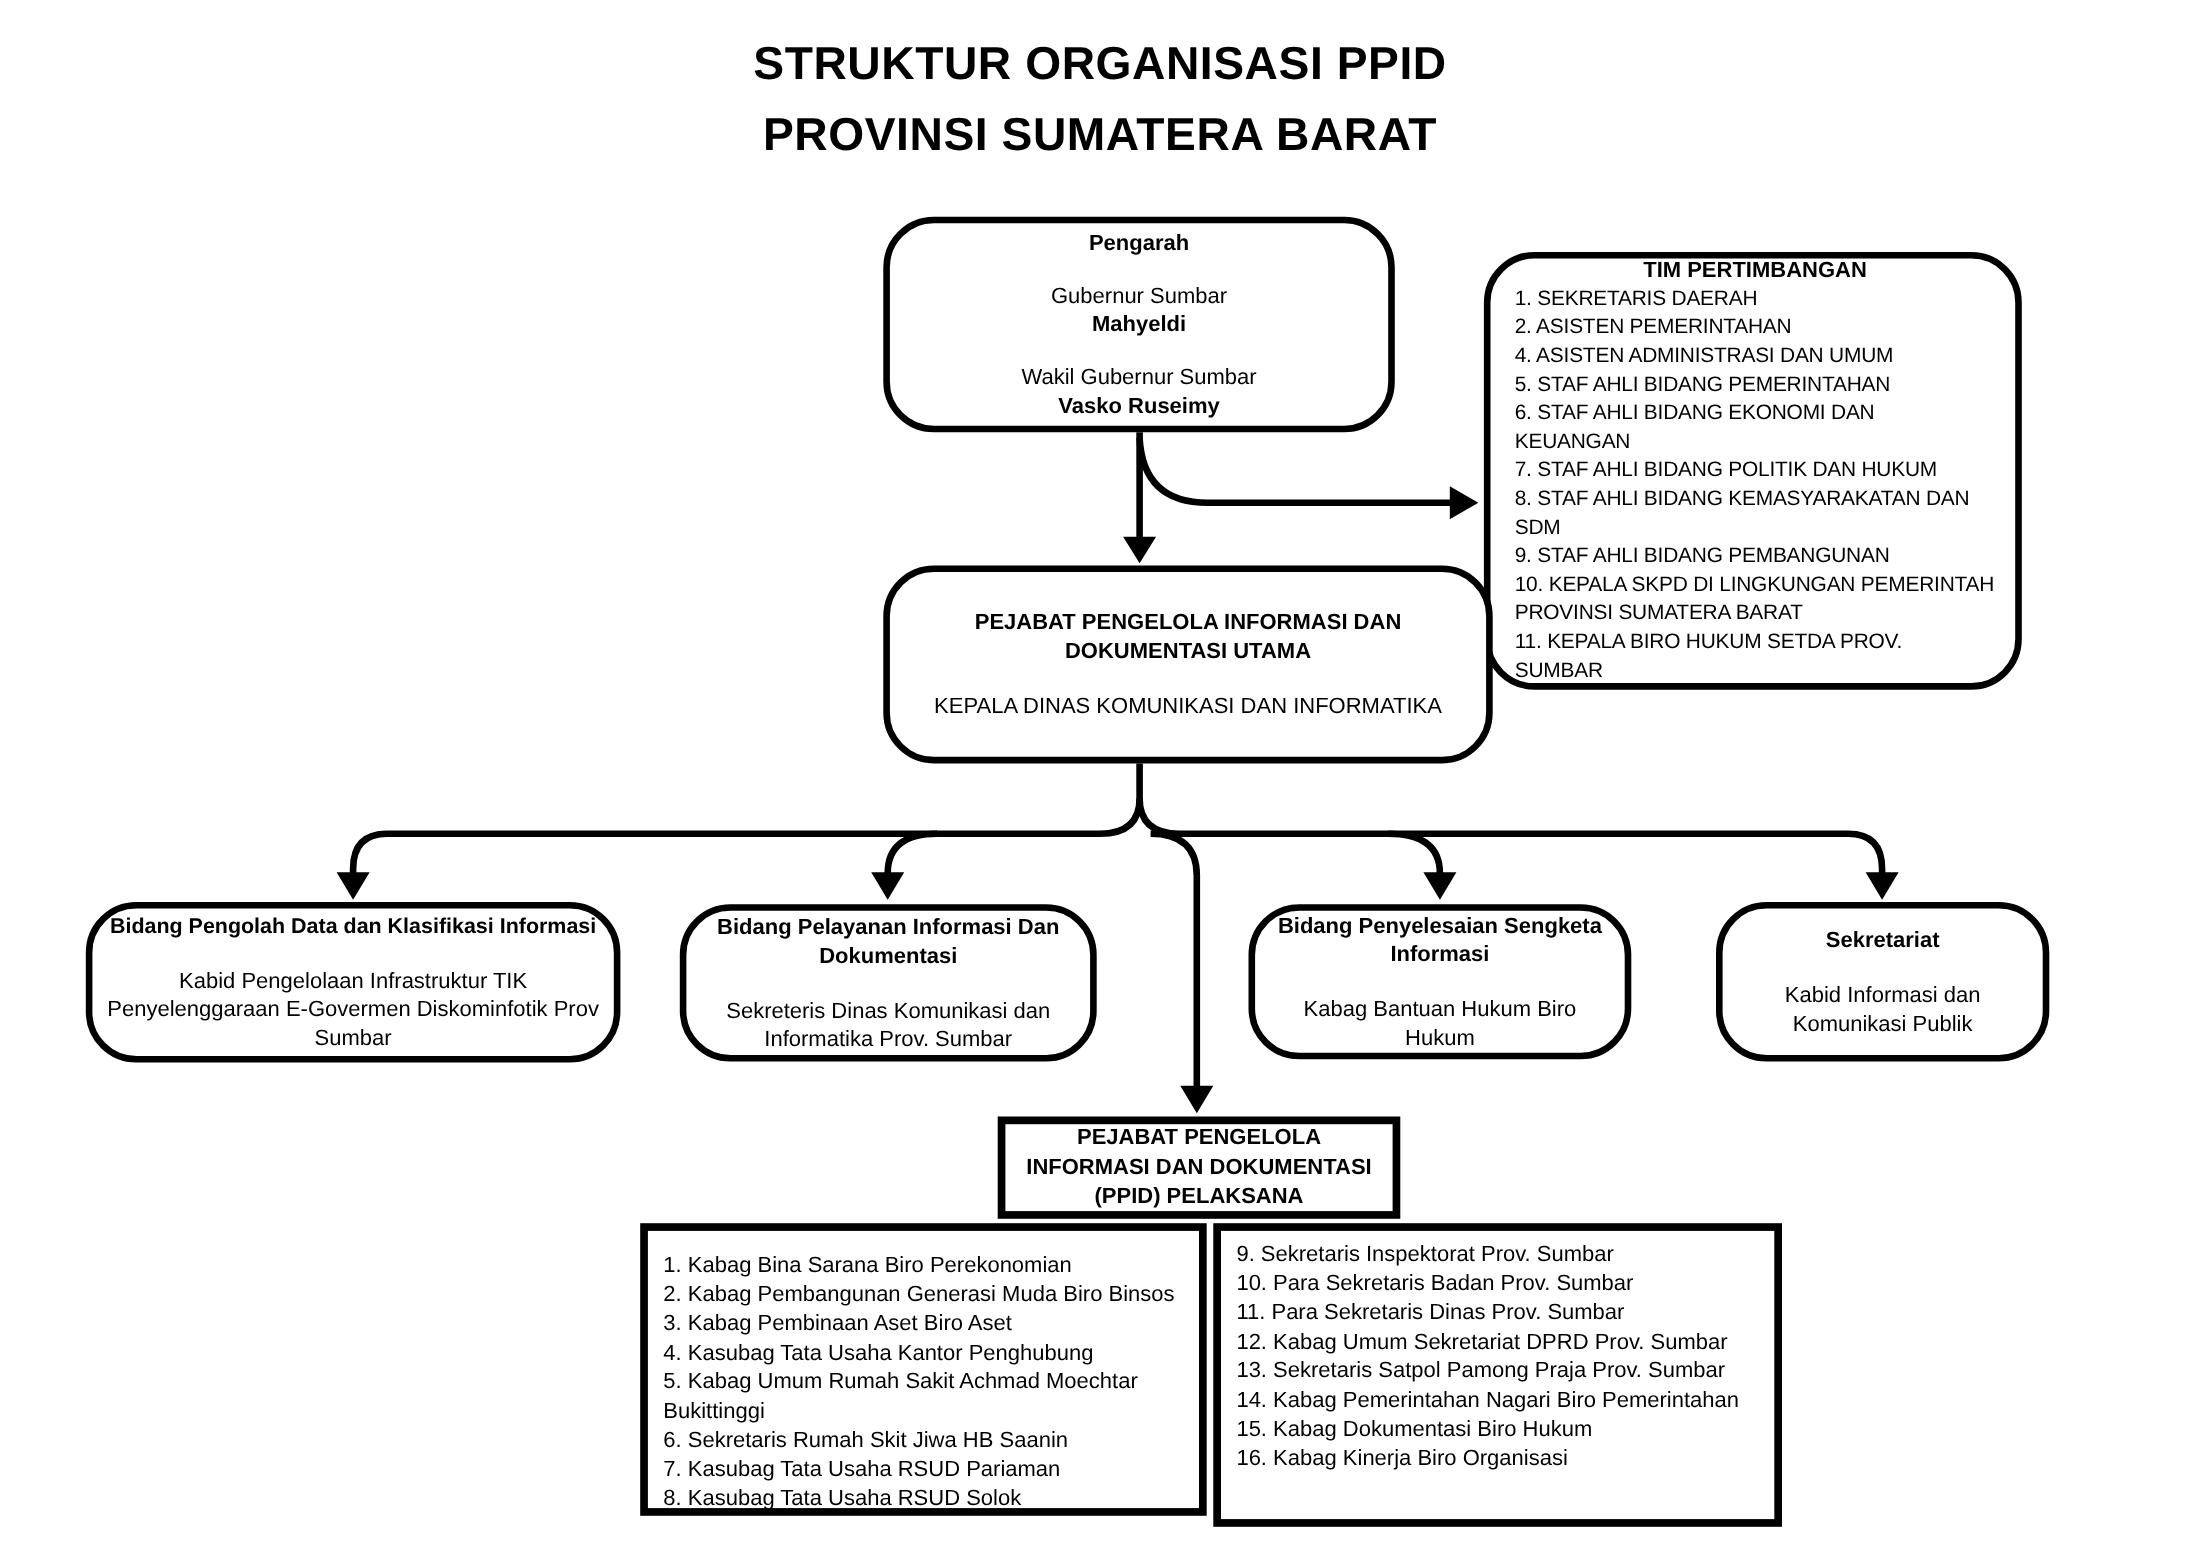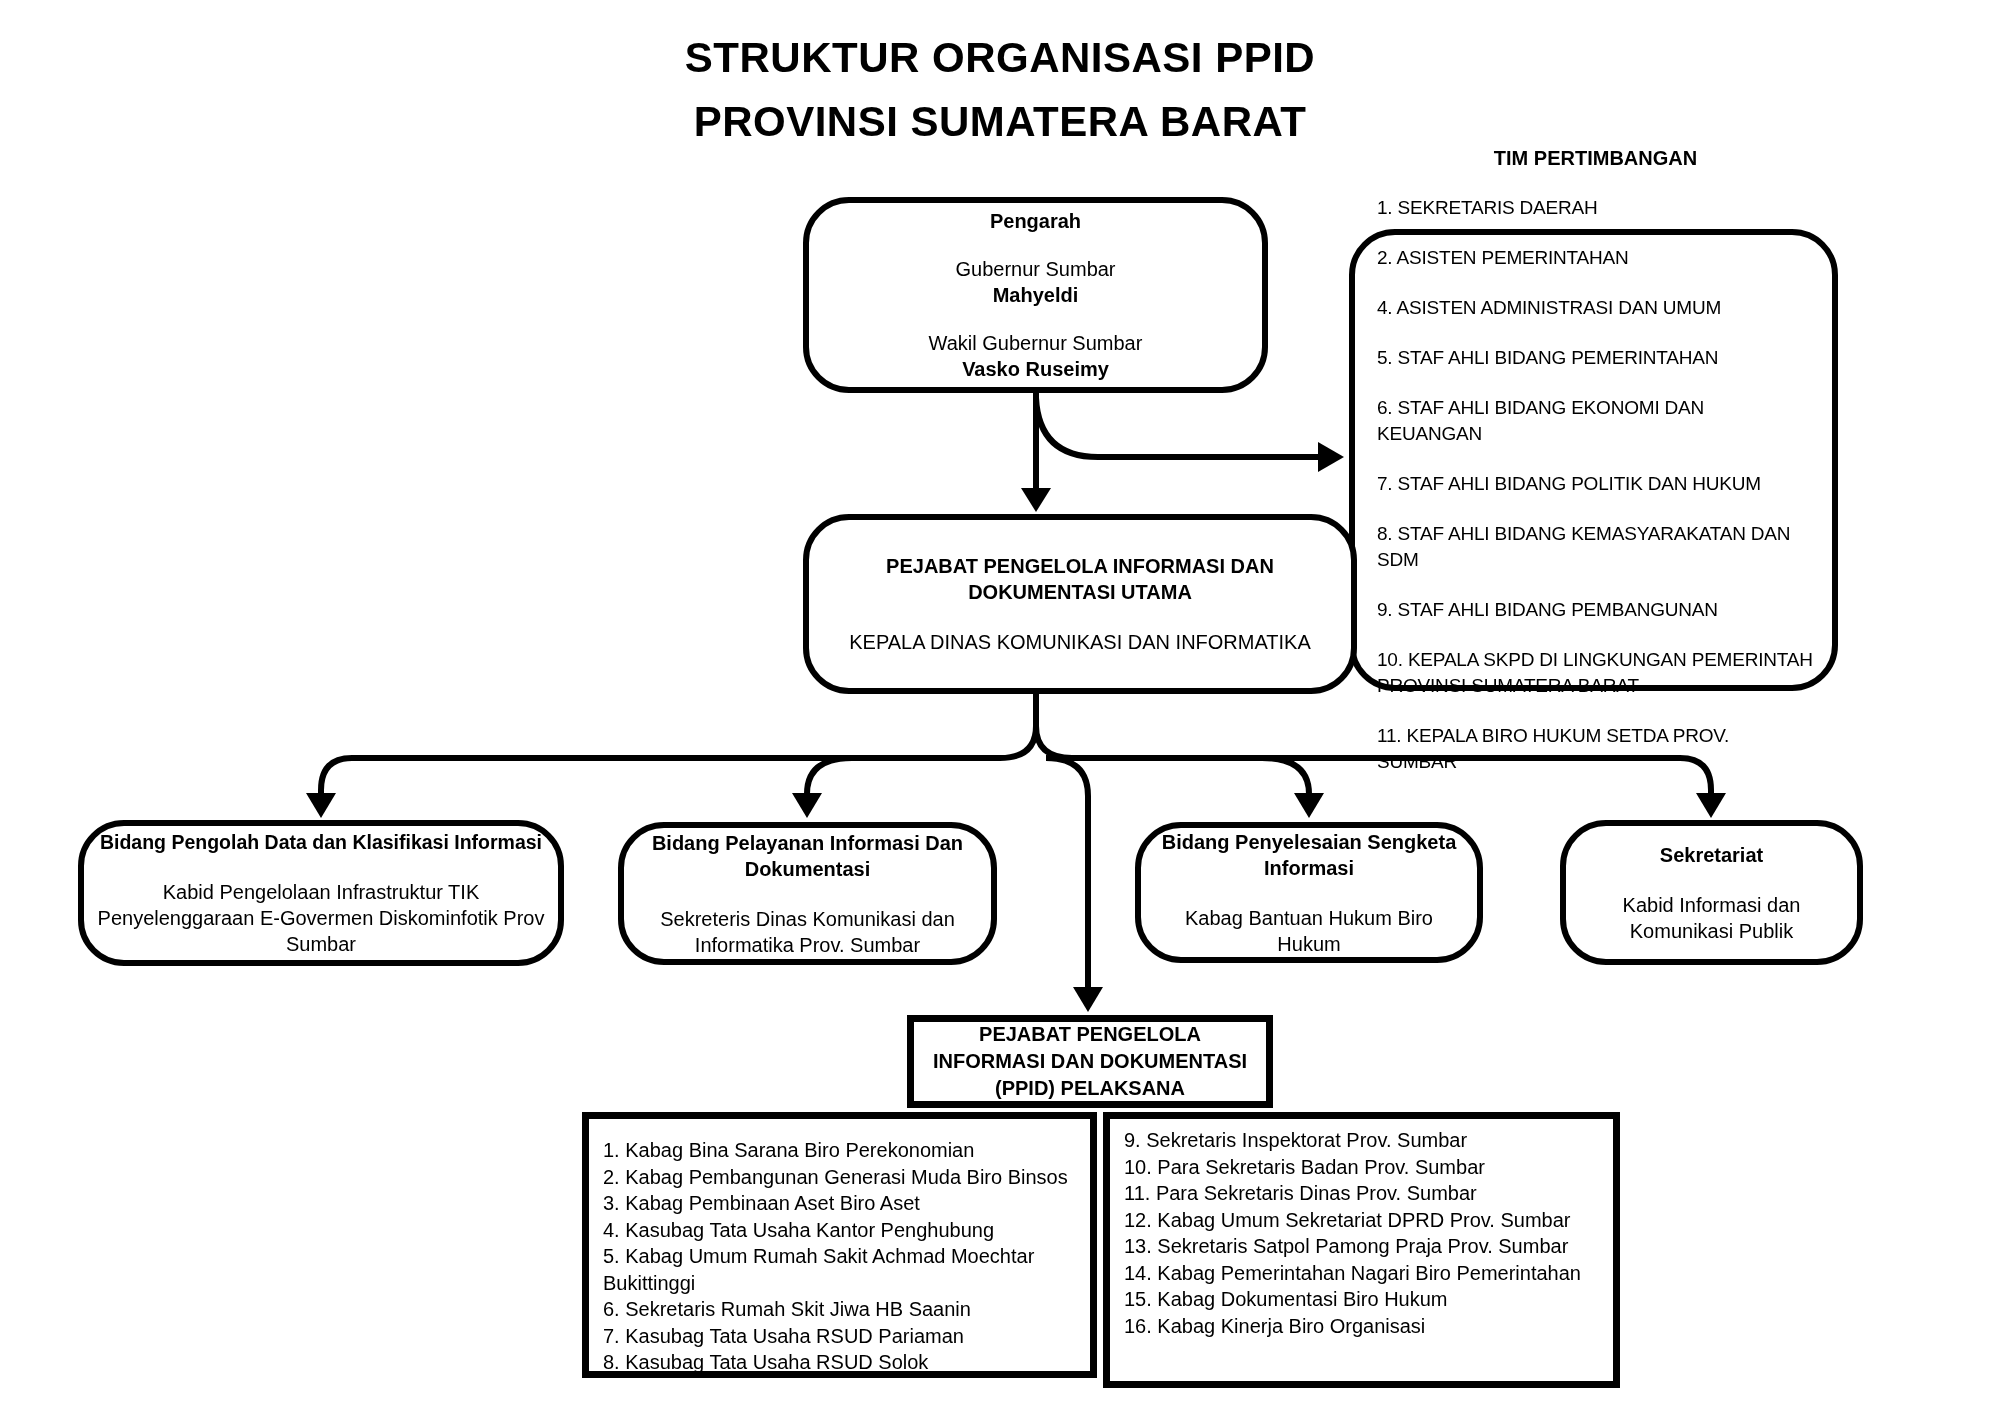--- a/index.html
+++ b/index.html
@@ -20,23 +20,23 @@
   }
   .rounded { border-radius:46px; }
   .node-title { font-weight:bold; }
   .sub { margin-top:24px; }
   .member { margin-top:22px; }
   .bold { font-weight:bold; }
   .nowrap { white-space:nowrap; }
 
   .pengarah { left:803px; top:197px; width:465px; height:196px; }
   .tim {
-    left:1349px; top:229px; width:489px; height:462px;
+    left:1349px; top:229px; width:489px; height:398px;
     align-items:stretch; text-align:left; font-size:19px; line-height:26px;
-    padding:16px 18px 16px 22px; letter-spacing:-0.2px;gap:24px;
+    padding:16px 18px 16px 22px; letter-spacing:-0.2px;
   }
   .tim .node-title { text-align:center; font-size:20px; letter-spacing:0; }
   .utama { left:803px; top:514px; width:554px; height:180px; }
   .b1 { left:78px;  top:820px; width:486px; height:146px; }
   .b1 .node-title { font-size:19.5px; }
   .b2 { left:618px; top:822px; width:379px; height:143px; }
   .b3 { left:1135px; top:822px; width:348px; height:141px; }
   .b4 { left:1560px; top:820px; width:303px; height:145px; }
   .pelaksana {
     left:907px; top:1015px; width:366px; height:93px;

